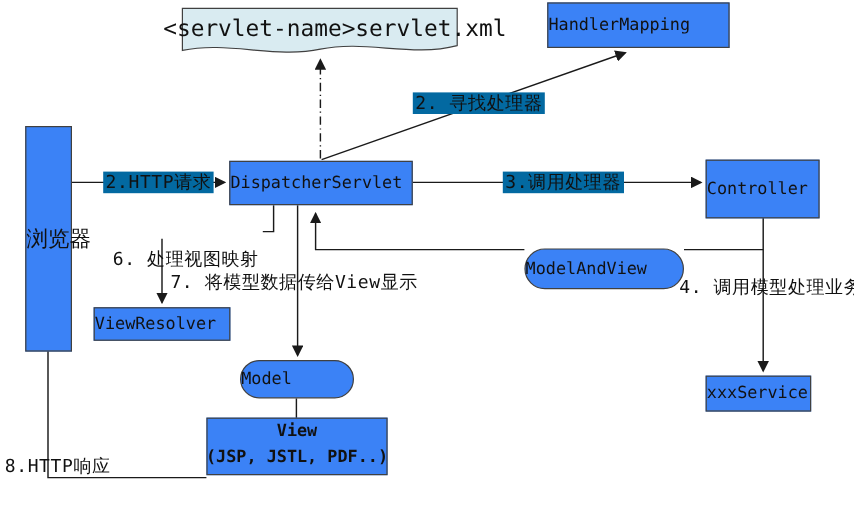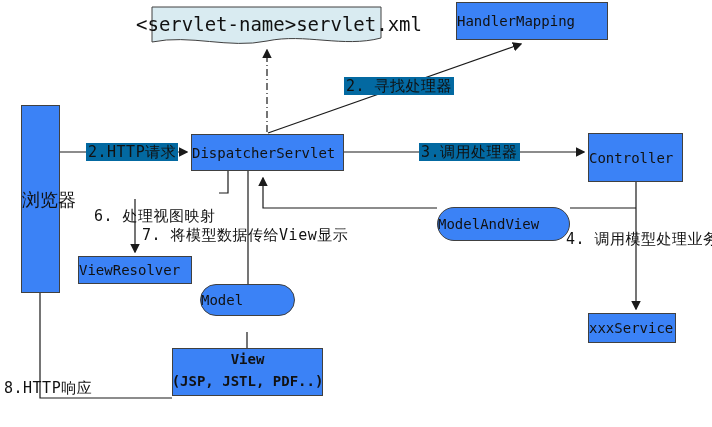--- a/index.html
+++ b/index.html
@@ -80,21 +80,21 @@
   </div>
 
   <div class="node stadium" style="left:437px;top:191px;width:133px;height:34px;margin-top:16px;">
     <span>ModelAndView</span>
   </div>
 
   <div class="node" style="left:78px;top:256px;width:114px;height:28px;">
     <span>ViewResolver</span>
   </div>
 
-  <div class="node stadium" style="left:200px;top:284px;width:95px;height:32px;border-radius:16px;">
+  <div class="node stadium" style="left:200px;top:300px;width:95px;height:32px;border-radius:16px;">
     <span>Model</span>
   </div>
 
   <div class="node vbox" style="left:172px;top:348px;width:151px;height:48px;font-weight:bold;">
     <span>View</span>
     <span>(JSP, JSTL, PDF..)</span>
   </div>
 
   <div class="node" style="left:588px;top:313px;width:88px;height:30px;">
     <span>xxxService</span>

